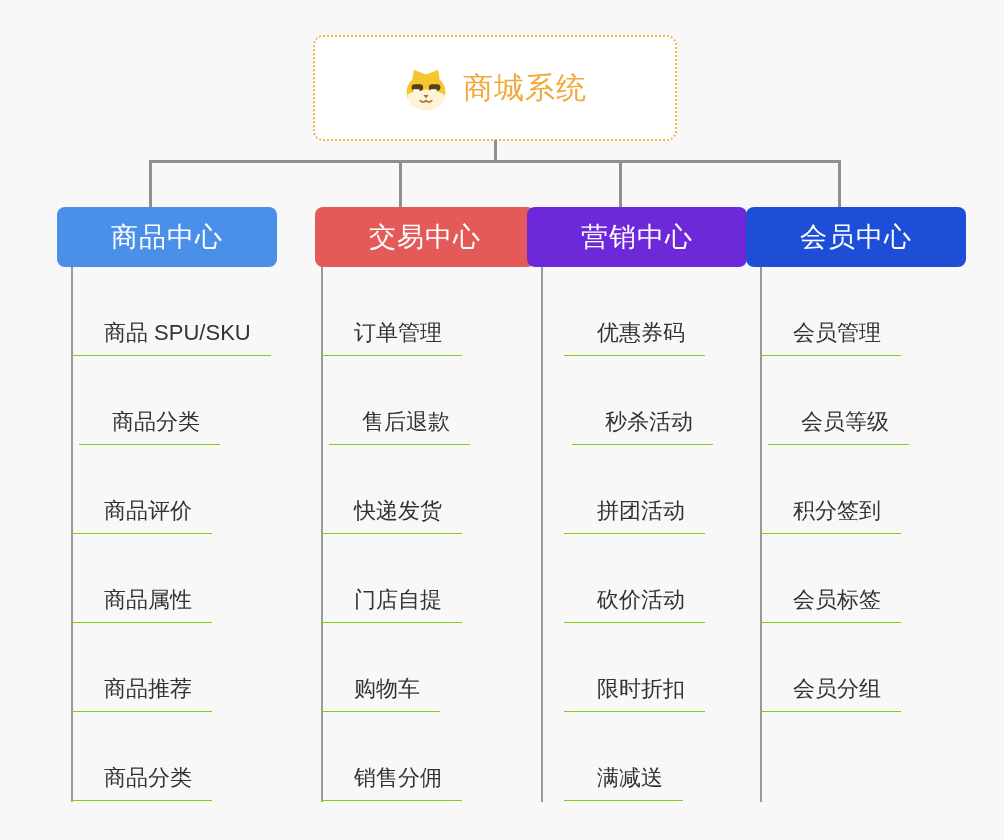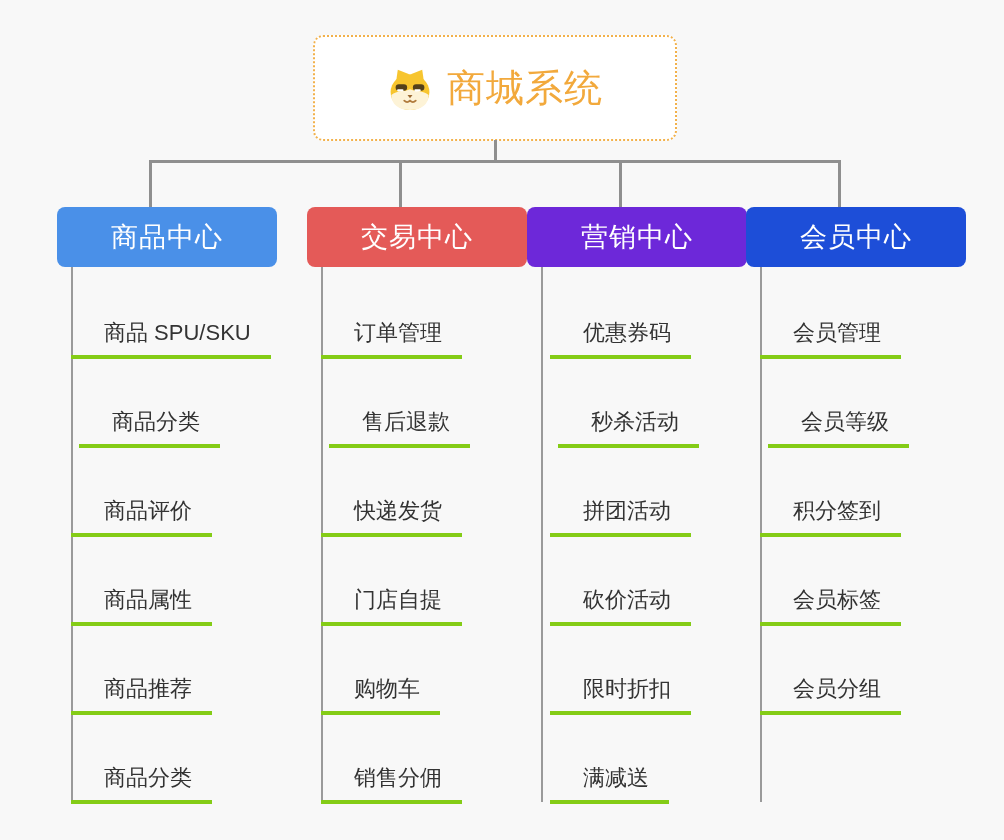--- a/index.html
+++ b/index.html
@@ -23,21 +23,21 @@
     background: #FFFFFF;
     border: 2px dotted #F2B14B;
     border-radius: 10px;
     box-sizing: border-box;
     display: flex;
     align-items: center;
     justify-content: center;
     gap: 14px;
   }
   .root-title {
-    font-size: 38px;
+    font-size: 30px;
     font-weight: 500;
     color: #F2A93C;
     letter-spacing: 1px;
     white-space: nowrap;
   }
 
   
   .root-drop {
     position: absolute;
     left: 494px; top: 140px;
@@ -92,28 +92,28 @@
     letter-spacing: 1px;
     white-space: nowrap;
   }
 
   
   .leaf {
     position: absolute;
     display: inline-block;
     line-height: 30px;
     padding: 0 20px 7px 33px;
-    border-bottom: 4px solid #84cc16;
+    border-bottom: 1px solid #84cc16;
     font-size: 22px;
     color: #333333;
     white-space: nowrap;
   }
   .c0 { left: 71px; }
   .c1 { left: 321px; }
-  .c2 { left: 550px; }
+  .c2 { left: 564px; }
   .c3 { left: 760px; }
   .r0 { top: 318px; }
   .r1 { top: 407px; margin-left: 8px; }
   .r2 { top: 496px; }
   .r3 { top: 585px; }
   .r4 { top: 674px; }
   .r5 { top: 763px; }
 </style>
 </head>
 <body>
@@ -143,21 +143,21 @@
   <div class="drop d2"></div>
   <div class="drop d3"></div>
   <div class="trunk t0"></div>
   <div class="trunk t1"></div>
   <div class="trunk t2"></div>
   <div class="trunk t3"></div>
 
   <div class="branch b0" style="background-color: rgb(74, 144, 232);">
     <span class="branch-label">商品中心</span>
   </div>
-  <div class="branch b1" style="background-color: rgb(228, 90, 88);">
+  <div class="branch b1" style="background-color: rgb(228, 90, 88); margin-left: 8px;">
     <span class="branch-label">交易中心</span>
   </div>
   <div class="branch b2" style="background-color: #6d28d9;">
     <span class="branch-label">营销中心</span>
   </div>
   <div class="branch b3" style="background-color: #1d4ed8;">
     <span class="branch-label">会员中心</span>
   </div>
 
   <div class="leaf c0 r0">商品 SPU/SKU</div>

